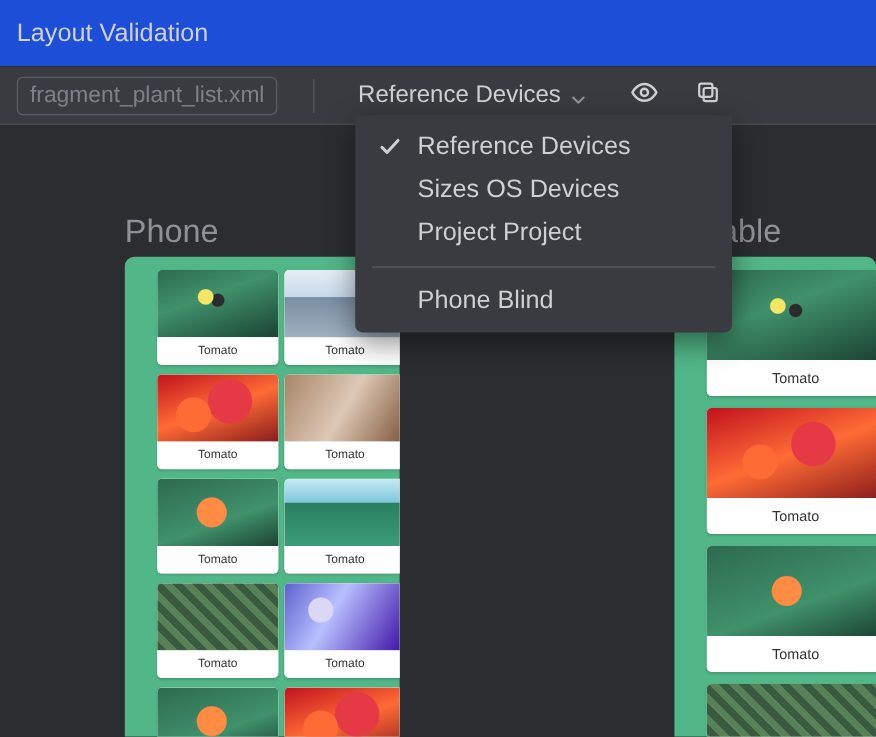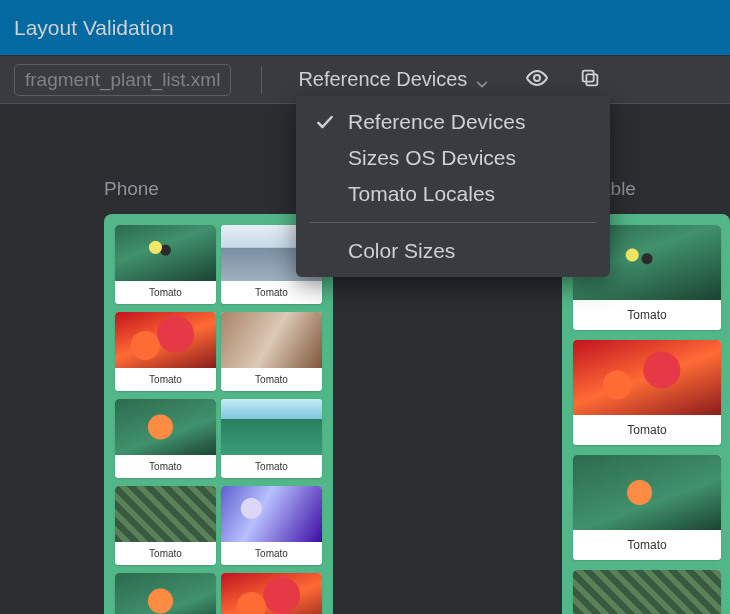--- a/index.html
+++ b/index.html
@@ -4,21 +4,21 @@
 <style>
   * { box-sizing: border-box; margin: 0; padding: 0; }
   html, body { width: 730px; height: 614px; overflow: hidden; }
   body {
     background: #2b2d30;
     font-family: -apple-system, BlinkMacSystemFont, "Segoe UI", sans-serif;
     color: #cfd0d2;
     position: relative;
   }
   .titlebar {
-    background: #0369a1;
+    background: #1d4ed8;
     height: 56px;
     display: flex;
     align-items: center;
     padding: 0 14px;
     font-size: 21px;
     color: #d0d1d3;
     border-bottom: 1px solid #2b2d30;
   }
   .toolbar {
     background: #393b40;
@@ -78,21 +78,21 @@
   }
 
   .previews {
     position: relative;
     width: 100%;
     height: calc(614px - 56px - 48px);
     overflow: hidden;
   }
   .preview-label {
     position: absolute;
-    font-size: 19px;
+    font-size: 27px;
     color: #8e9197;
   }
   .phone-label { top: 74px; left: 104px; }
   .foldable-label { top: 74px; left: 600px; }
 
   .device {
     position: absolute;
     background: #52b788;
     border-radius: 8px 8px 0 0;
     overflow: hidden;
@@ -106,20 +106,21 @@
     padding: 11px 0 0 11px;
   }
 
   .card {
     width: 101px;
     border-radius: 4px;
     overflow: hidden;
     background: #fff;
     box-shadow: 0 1px 2px rgba(0,0,0,0.15);
     display: inline-block;
+    margin-left: 16px;
   }
   .card-img {
     width: 100%; height: 56px;
     background-size: cover; background-position: center;
   }
   .card-cap {
     font-size: 10px; color: #333; text-align: center;
     padding: 6px 0 6px 0; font-family: sans-serif;
     background:#fff;
   }
@@ -291,20 +292,20 @@
         </svg>
       </span>
       <span>Reference Devices</span>
     </div>
     <div class="dropdown-item">
       <span class="check-slot"></span>
       <span>Sizes OS Devices</span>
     </div>
     <div class="dropdown-item">
       <span class="check-slot"></span>
-      <span>Tomato Locales</span>
+      <span>Project Project</span>
     </div>
     <div class="dropdown-sep"></div>
     <div class="dropdown-item">
       <span class="check-slot"></span>
-      <span>Color Sizes</span>
+      <span>Phone Blind</span>
     </div>
   </div>
 
 </body></html>

